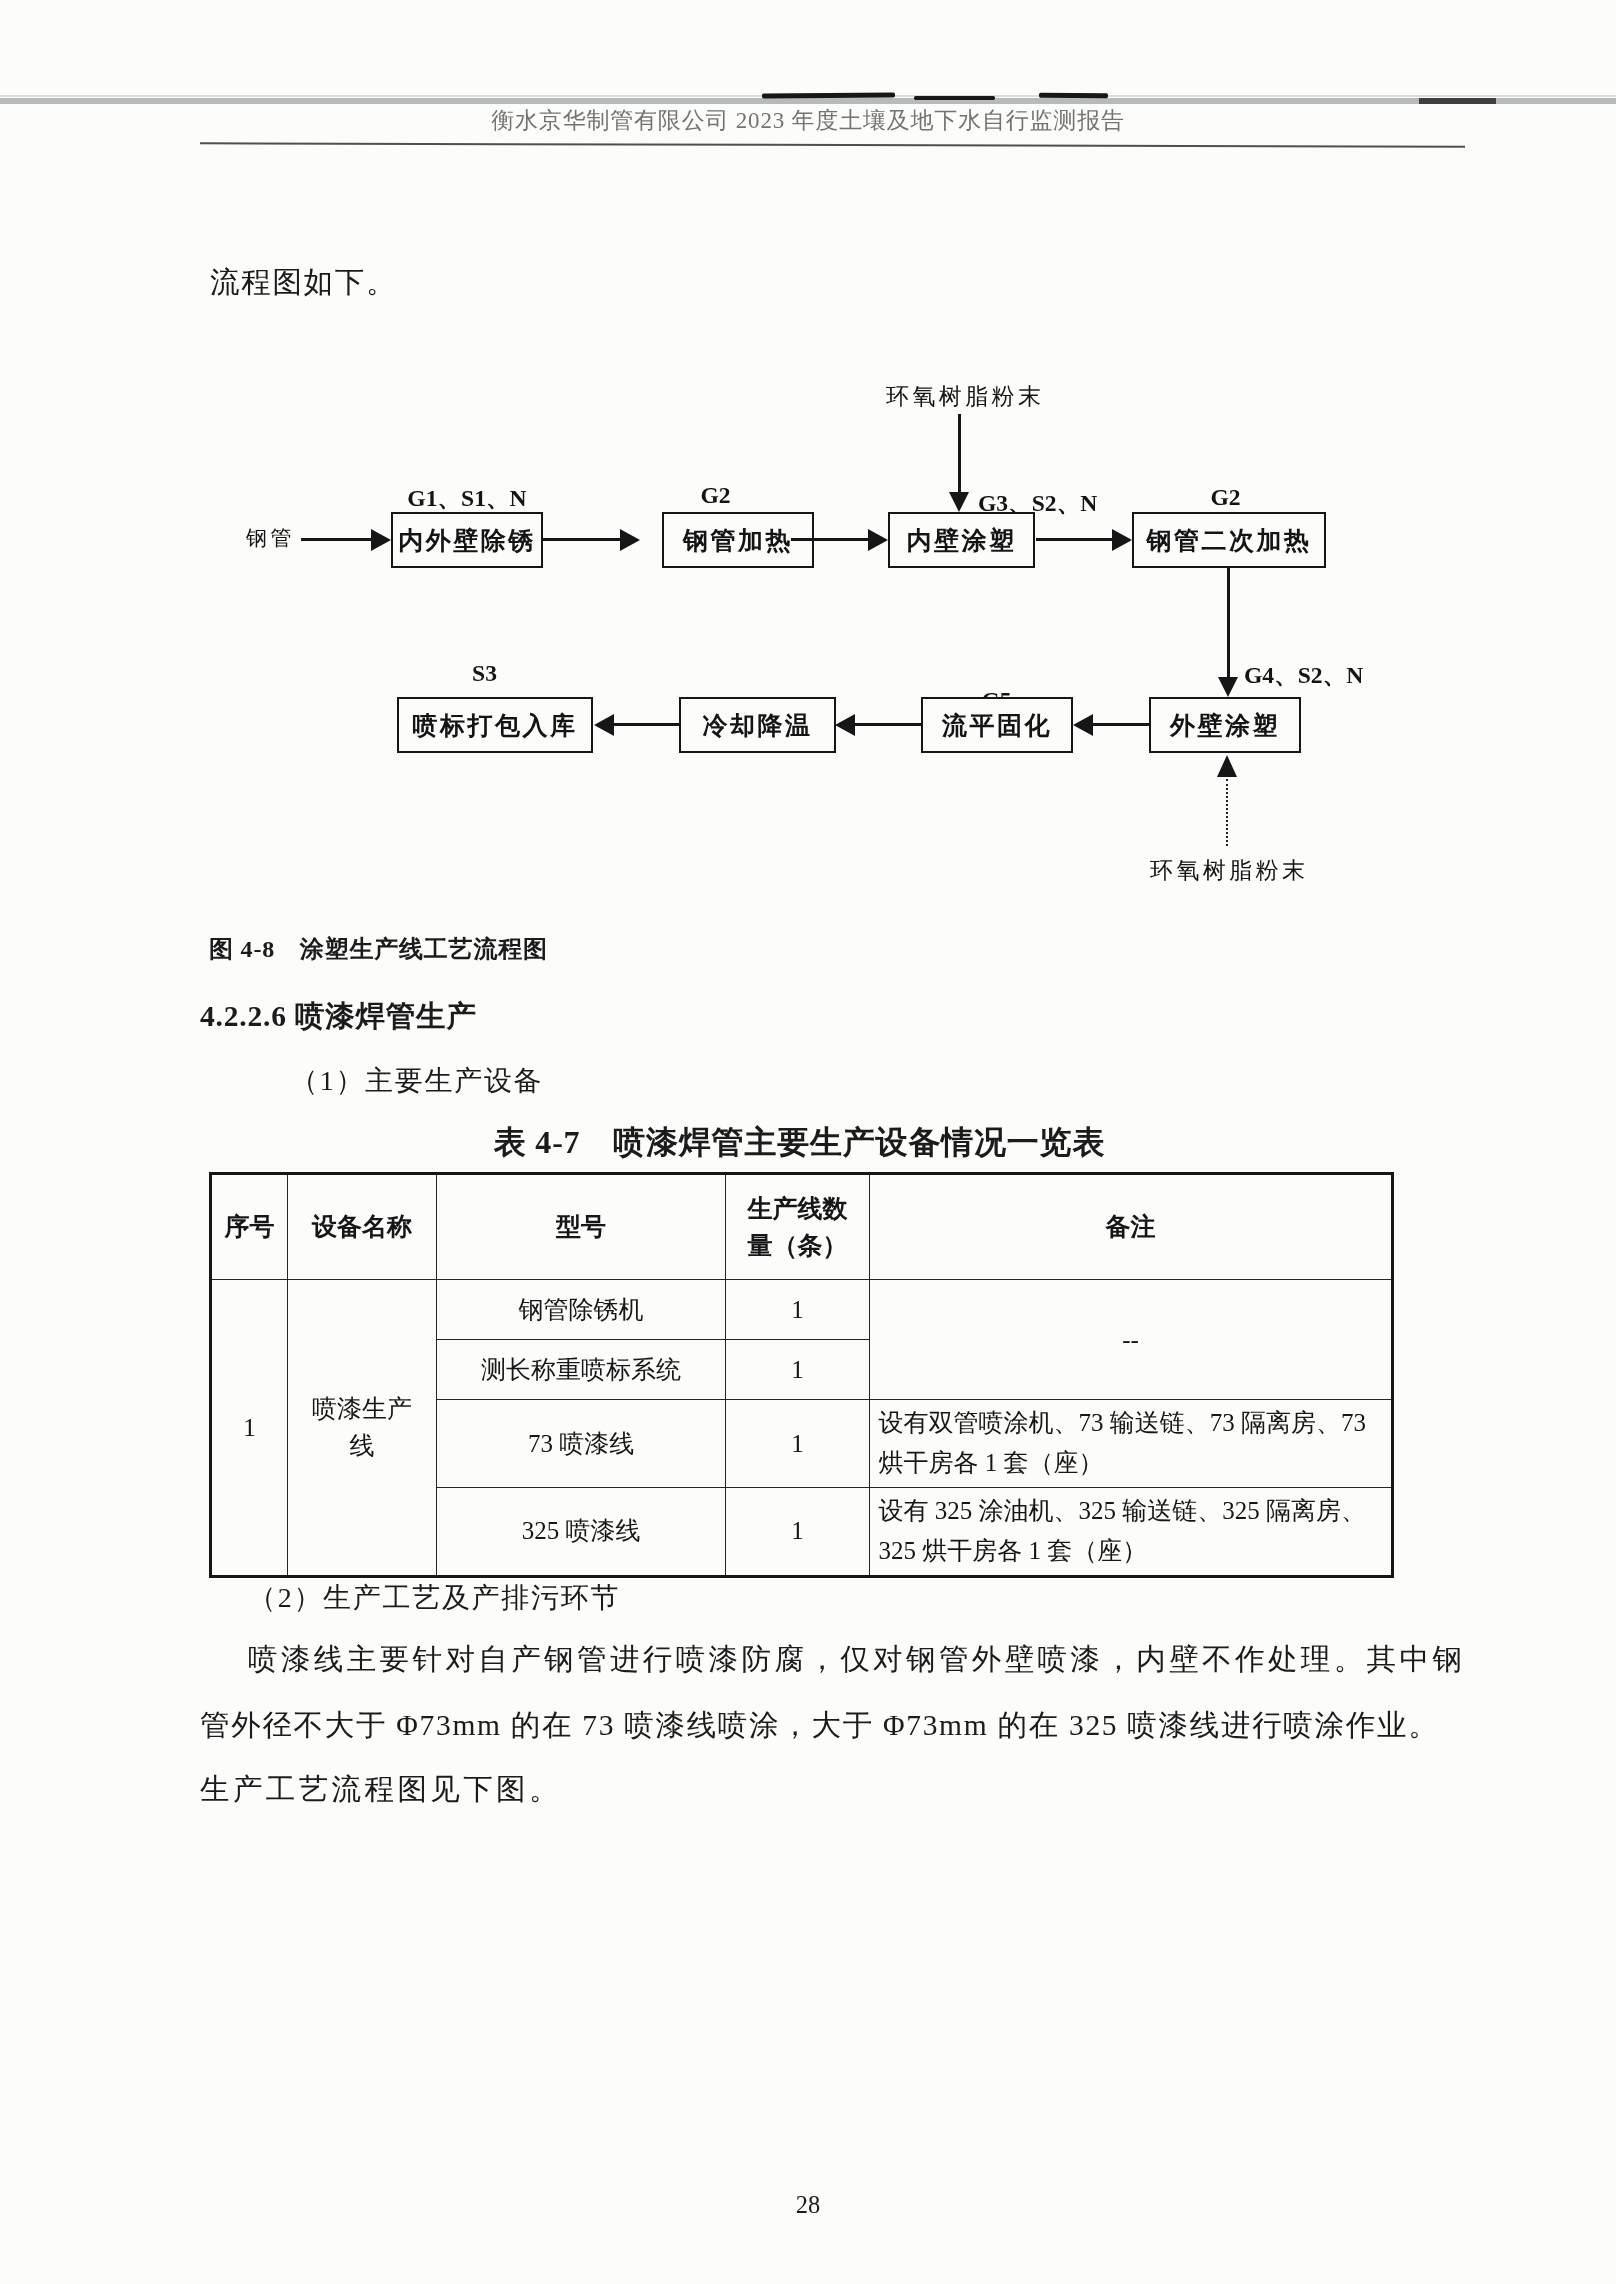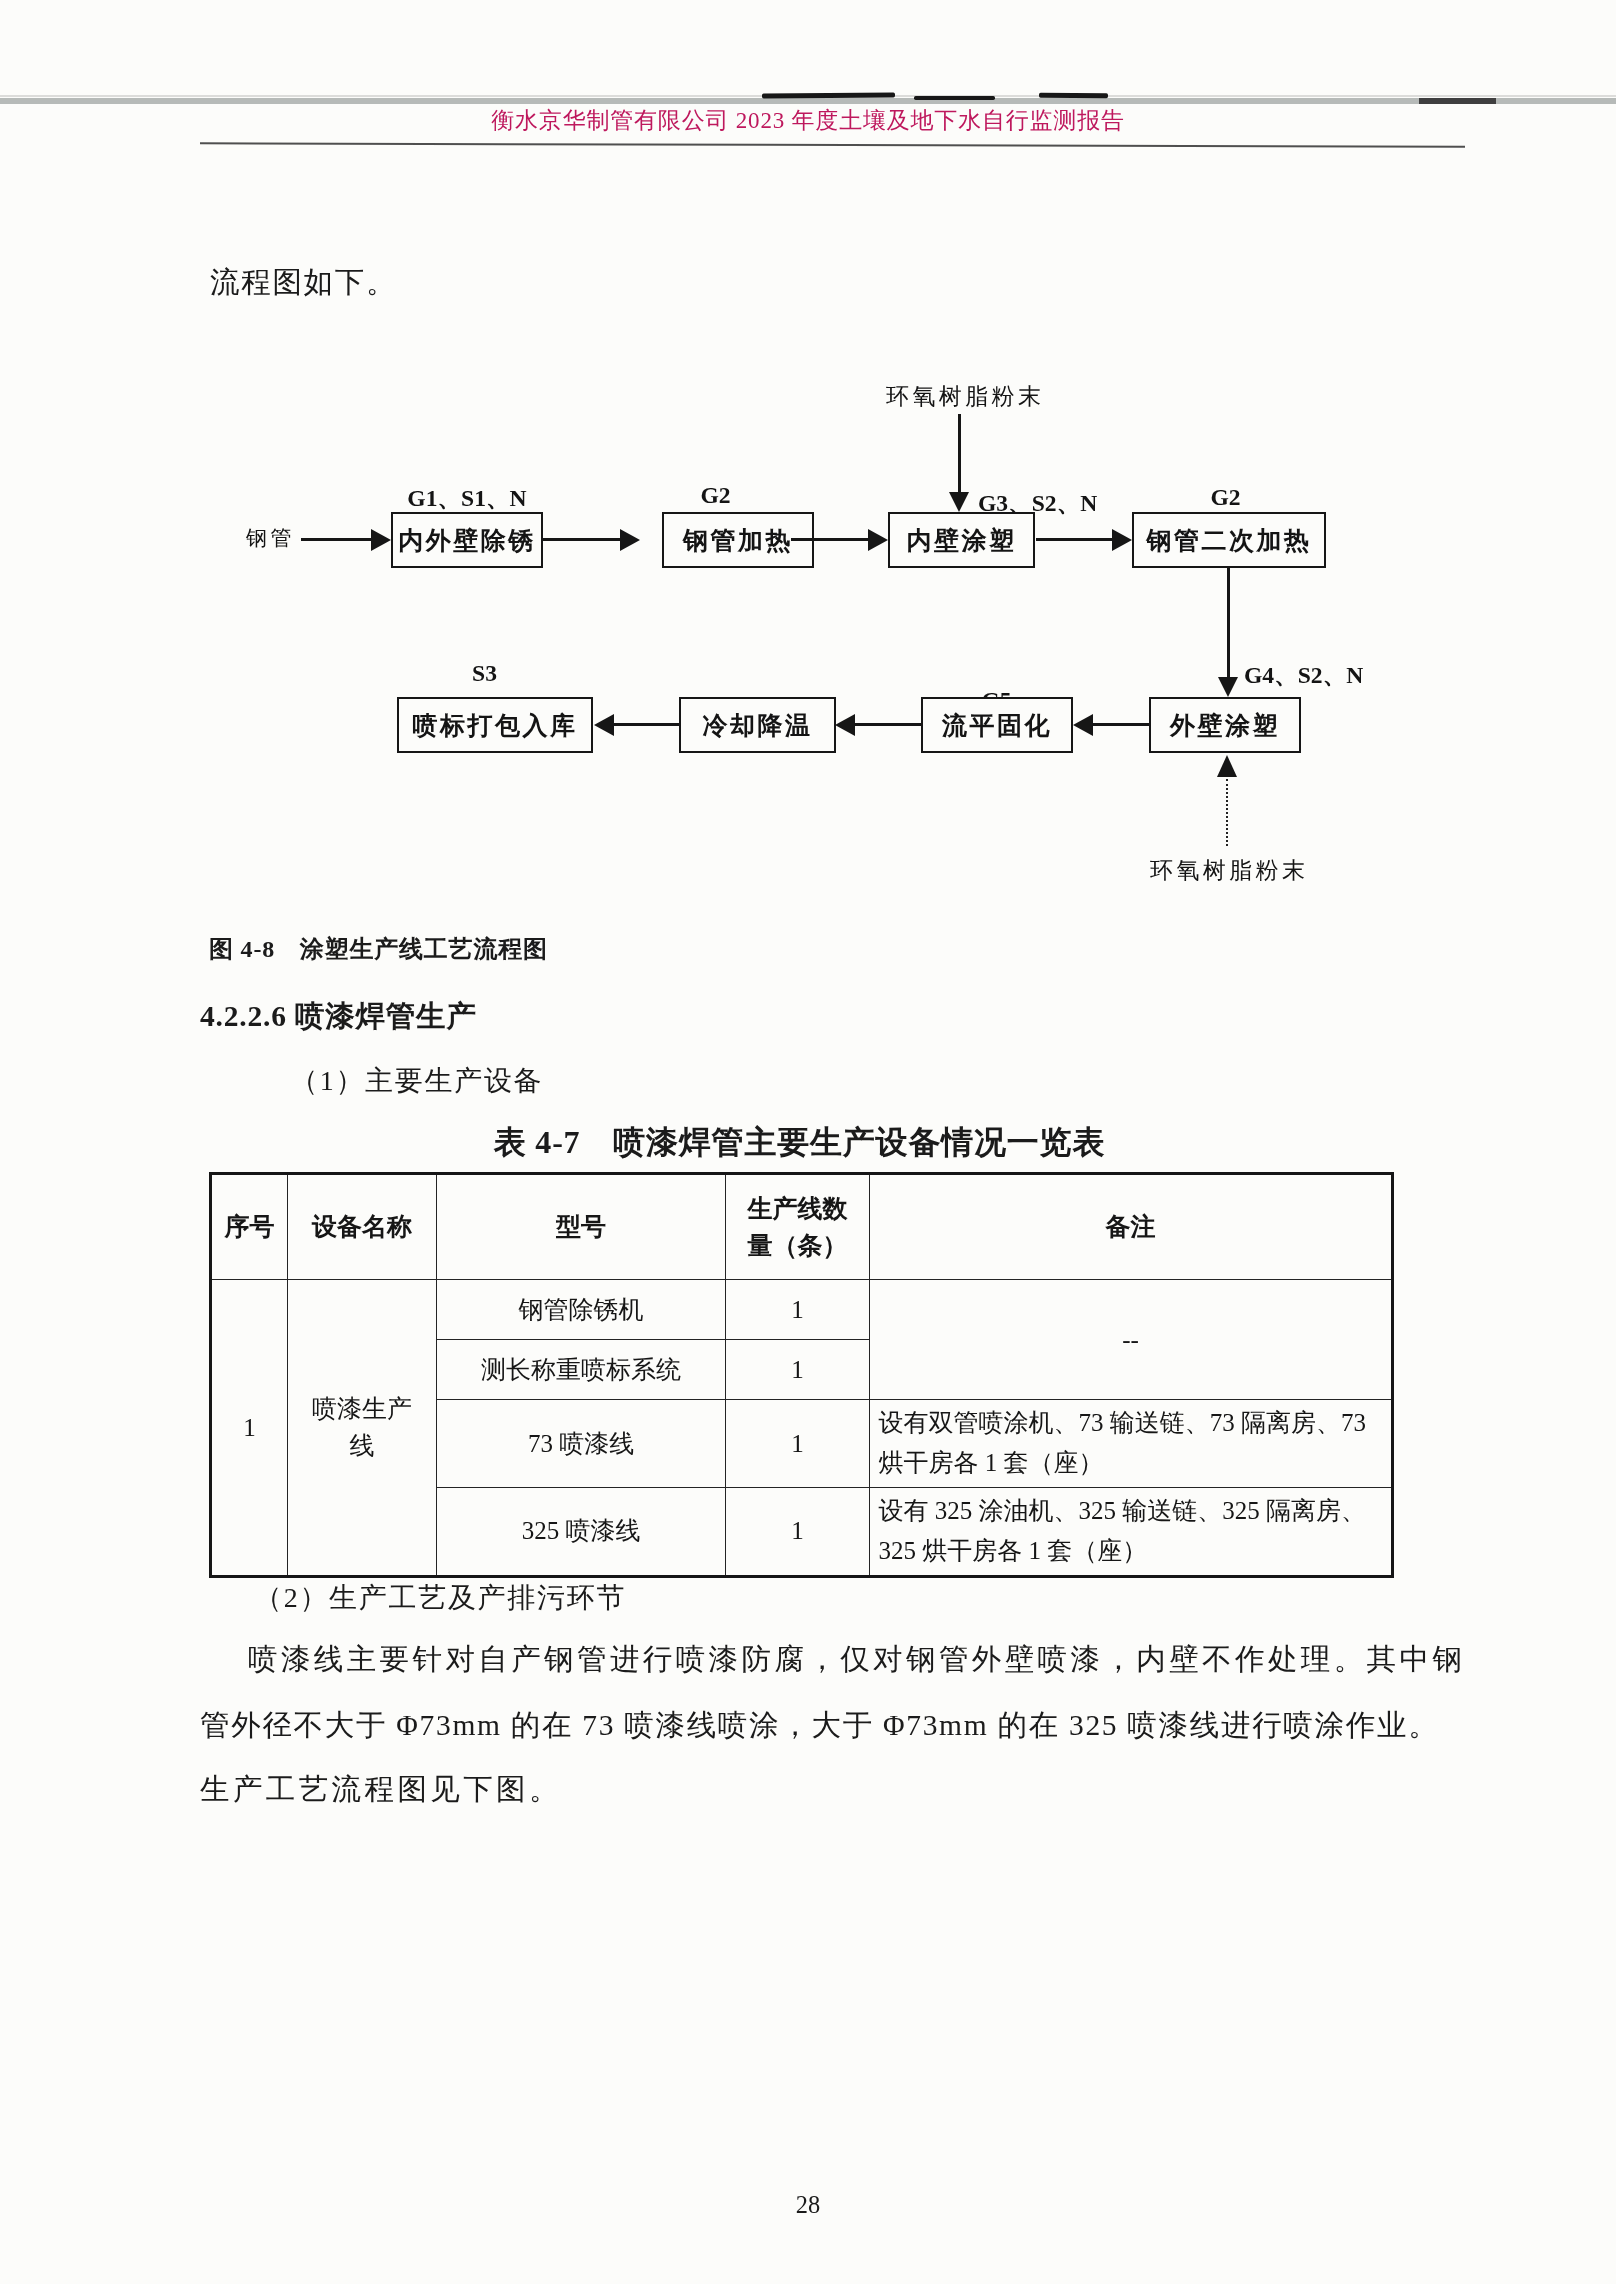--- a/index.html
+++ b/index.html
@@ -9,21 +9,21 @@
     font-family:"Liberation Serif","DejaVu Serif",serif;
     color:#1b1b1b;
     overflow:hidden;
   }
   .abs{position:absolute;}
   
   .top-hair{left:0;top:95px;width:1616px;height:1.7px;background:#dcdcda;}
   .top-bar{left:0;top:98px;width:1616px;height:5.9px;background:#b6bab8;}
   .bar-dark{left:1419px;top:98px;width:77px;height:5.9px;background:#3f3f3f;}
   .smudge{background:#171717;border-radius:1.7px;}
-  .hdr-title{left:0;top:105px;width:1616px;text-align:center;font-size:23px;letter-spacing:0.8px;color:#be185d;}
+  .hdr-title{left:0;top:105px;width:1616px;text-align:center;font-size:23px;letter-spacing:0.8px;color:#737373;}
   .hdr-underline{left:200px;top:144px;width:1265px;height:1.7px;background:#4f4f4f;transform:rotate(0.15deg);}
   
   .intro{left:210px;top:263px;font-size:29.5px;letter-spacing:1.7px;}
   
   .fbox{
     border:2.5px solid #161616;background:#fcfcfa;box-sizing:border-box;
     display:flex;align-items:center;justify-content:center;
     font-weight:bold;font-size:25px;letter-spacing:2.5px;color:#141414;
   }
   .tag{font-weight:bold;font-size:23.6px;color:#141414;white-space:nowrap;}
@@ -53,21 +53,21 @@
   }
   table.dev th{font-weight:bold;}
   table.dev{border:3.4px solid #161616;}
   table.dev tr.hdr{height:106px;}
   table.dev tr.r1{height:60px;}
   table.dev tr.r2{height:60px;}
   table.dev tr.r3{height:81px;}
   table.dev tr.r4{height:86px;}
   table.dev td.remark{text-align:left;padding:3.4px 8.4px;line-height:1.6;}
   .narrow{width:109px;margin:0 auto;}
-  .item2{left:254px;top:1579px;font-size:28px;letter-spacing:1.7px;}
+  .item2{left:248px;top:1579px;font-size:28px;letter-spacing:1.7px;}
   .para{font-size:29.5px;letter-spacing:3.4px;white-space:nowrap;}
   .pageno{left:0;top:2191px;width:1616px;text-align:center;font-size:24.4px;}
 </style>
 </head>
 <body>
 
 <div class="abs top-hair"></div>
 <div class="abs top-bar"></div>
 <div class="abs bar-dark"></div>
 <div class="abs smudge" style="left:762px;top:93px;width:133px;height:5px;transform:rotate(-0.4deg);"></div>

